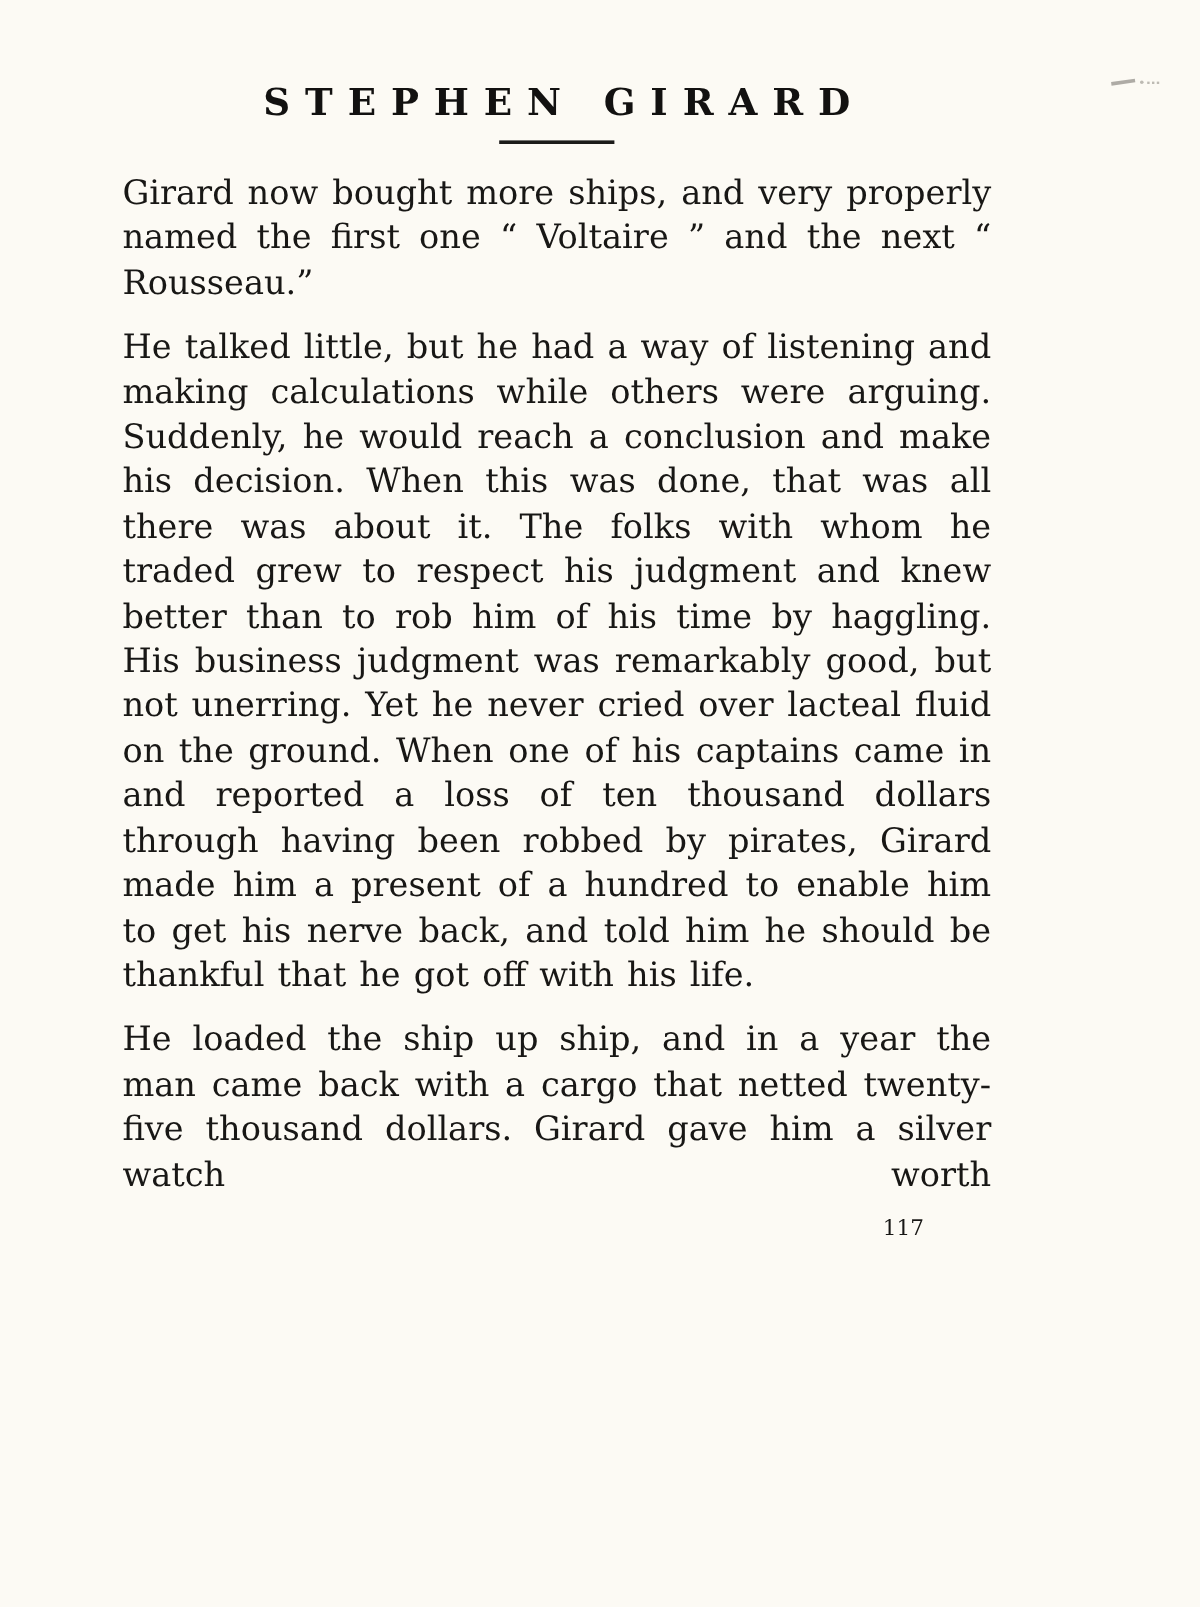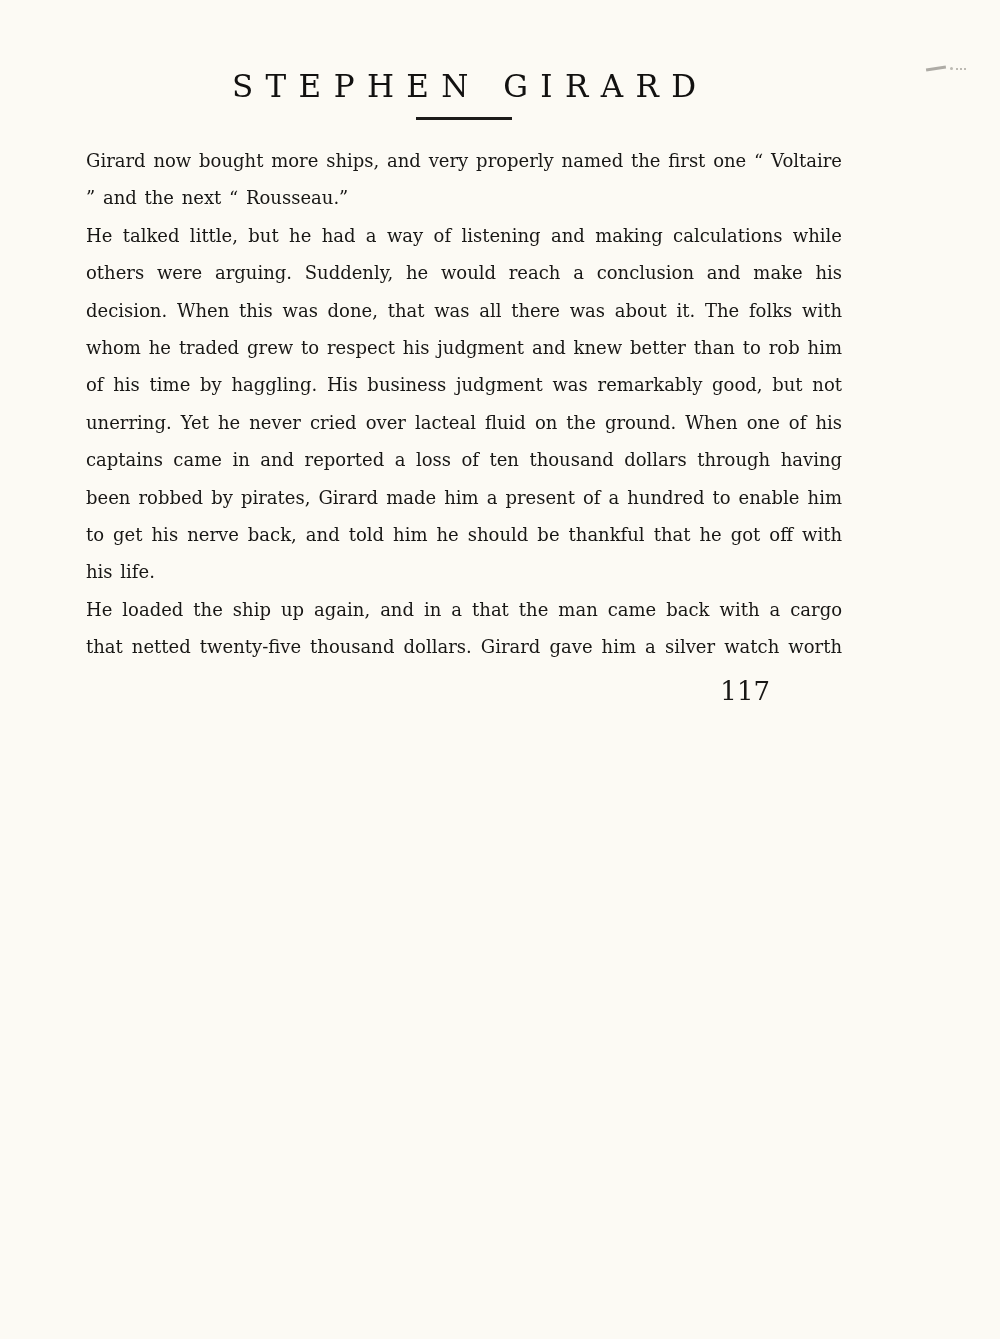--- a/index.html
+++ b/index.html
@@ -11,46 +11,46 @@
     color: #181715;
     position: relative;
     overflow: hidden;
   }
   .page {
     padding: 68px 158px 0 86px;
     position: relative;
   }
   .page-title {
     font-size: 31px;
-    font-weight: normal;
+    font-weight: bold;
     letter-spacing: 0.40em;
     text-align: center;
     margin: 0;
     color: #121110;
     text-indent: 0.40em; 
     white-space: nowrap;
   }
   .title-rule {
     width: 96px;
     height: 0;
     border-top: 3px solid #1c1b19;
     margin: 13px auto 22px auto;
   }
   .body-text p {
-    font-size: 18px;
+    font-size: 28px;
     line-height: 37.4px;
     text-align: justify;
-    margin: 0;
+    margin: 16px;
     word-spacing: 2px;
   }
   .body-text p.continues {
     text-align-last: justify;
   }
   .page-number {
-    font-size: 26px;
+    font-size: 18px;
     text-align: right;
     padding-right: 72px;
     margin-top: 10px;
     color: #181715;
   }
   
   .scan-mark {
     position: absolute;
     top: 58px;
     right: 14px;
@@ -91,18 +91,18 @@
 
 <div class="page">
 
   <h1 class="page-title">STEPHEN GIRARD</h1>
 
   <div class="title-rule"></div>
 
   <div class="body-text">
     <p>Girard now bought more ships, and very properly named the first one “ Voltaire ” and the next “ Rousseau.”</p>
     <p>He talked little, but he had a way of listening and making calculations while others were arguing. Suddenly, he would reach a conclusion and make his decision. When this was done, that was all there was about it. The folks with whom he traded grew to respect his judgment and knew better than to rob him of his time by haggling. His business judgment was remarkably good, but not unerring. Yet he never cried over lacteal fluid on the ground. When one of his captains came in and reported a loss of ten thousand dollars through having been robbed by pirates, Girard made him a present of a hundred to enable him to get his nerve back, and told him he should be thankful that he got off with his life.</p>
-    <p class="continues">He loaded the ship up again, and in a that the man came back with a cargo that netted twenty-five thousand dollars. Girard gave him a silver watch worth</p>
+    <p class="continues">He loaded the ship up ship, and in a year the man came back with a cargo that netted twenty-five thousand dollars. Girard gave him a silver watch worth</p>
   </div>
 
   <div class="page-number">117</div>
 
 </div>
 
 </body></html>

